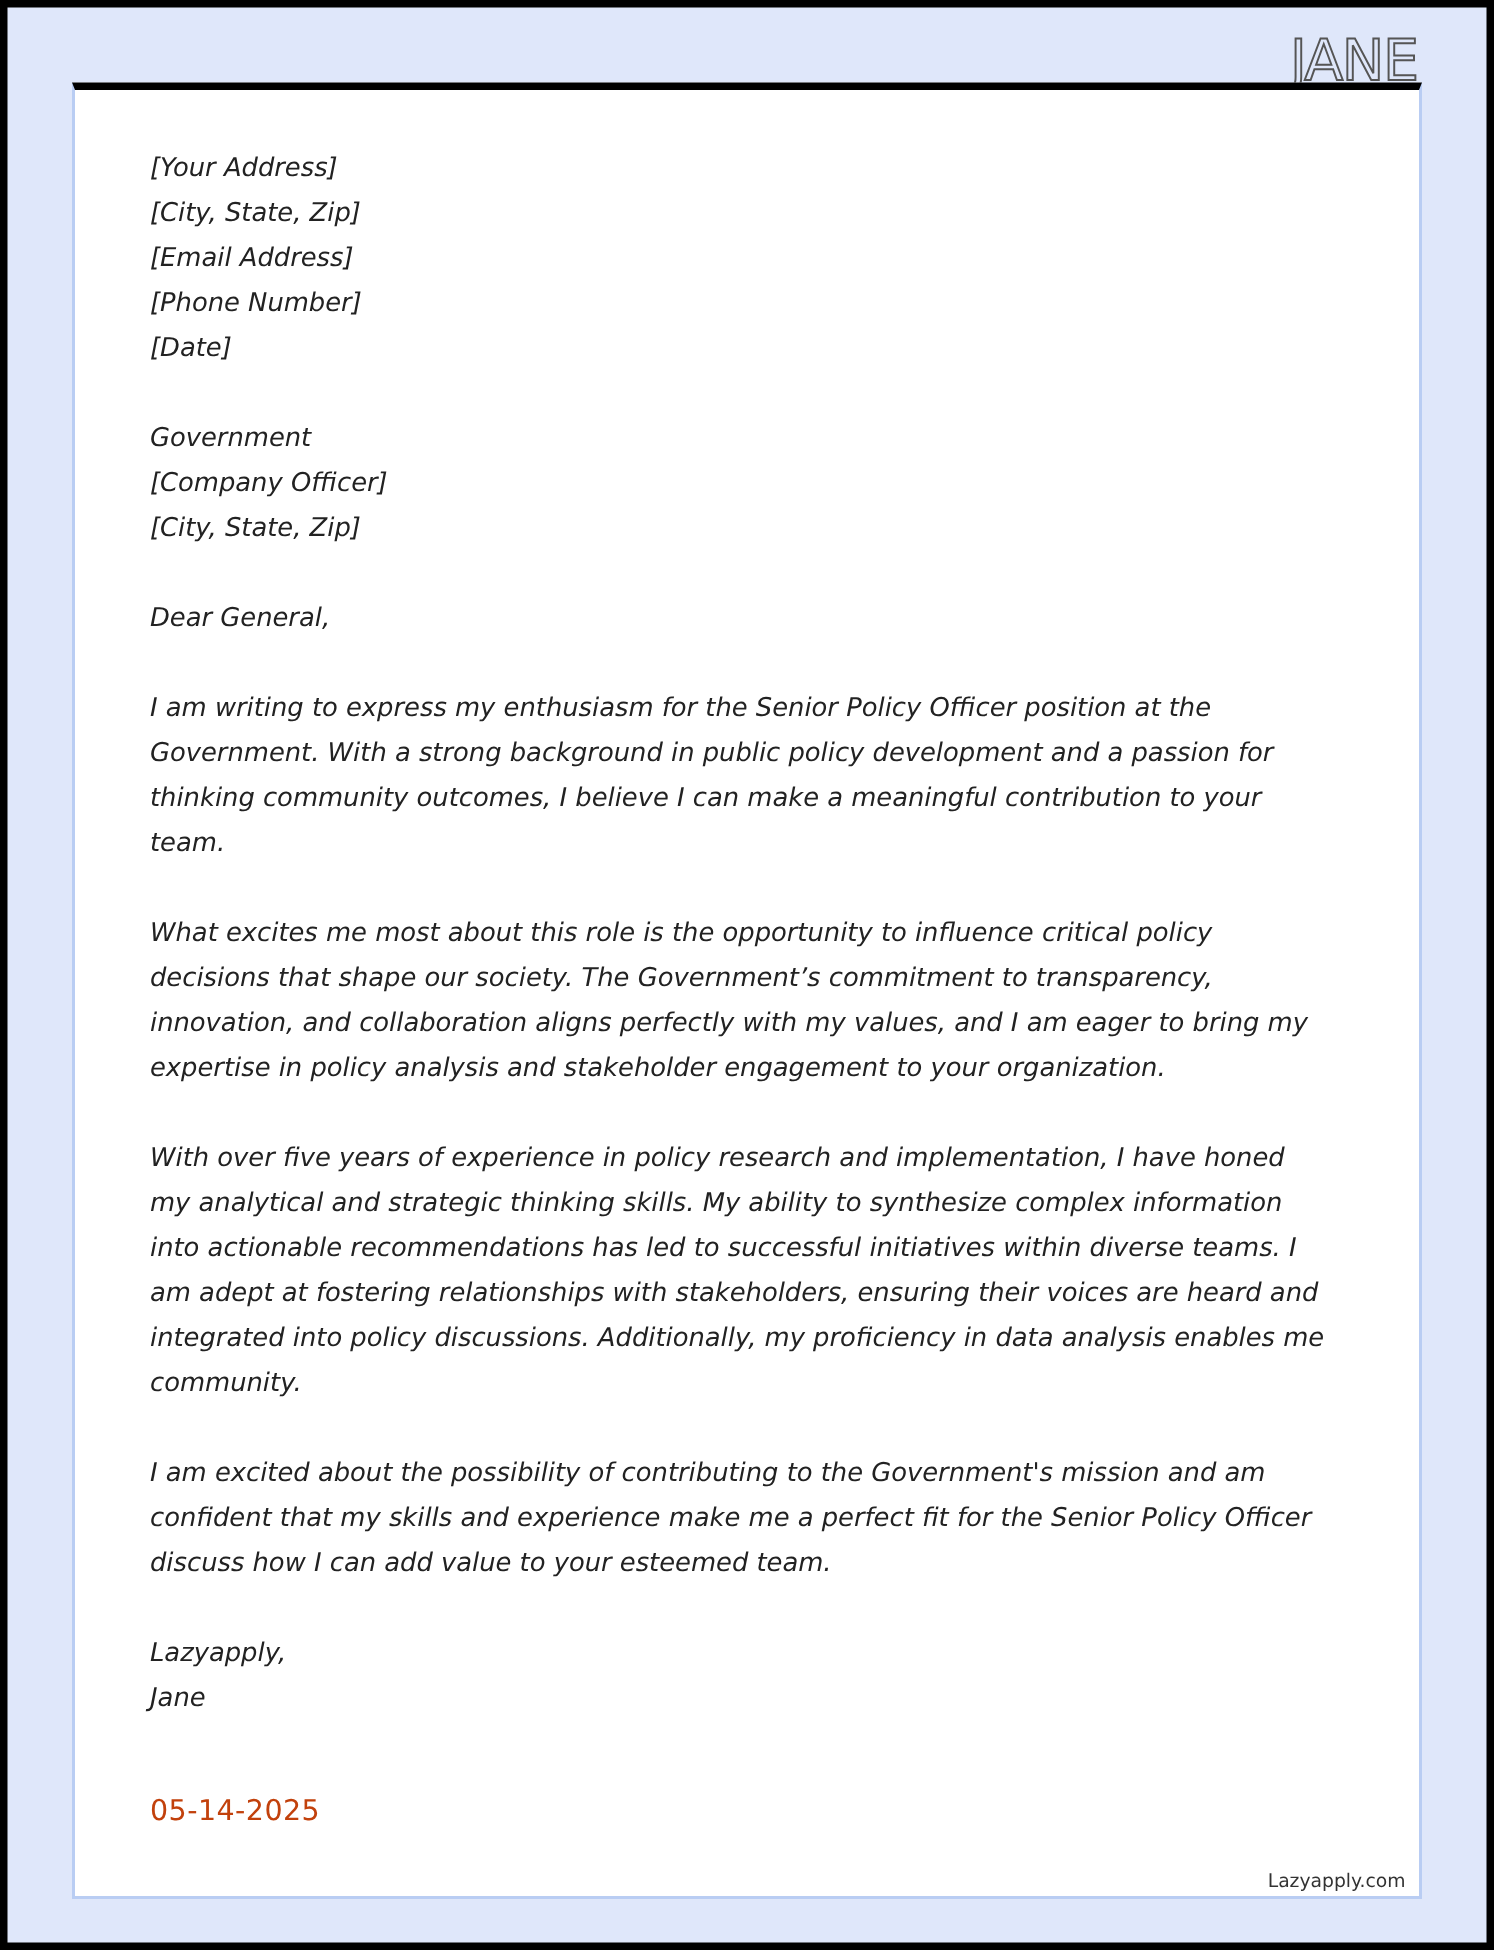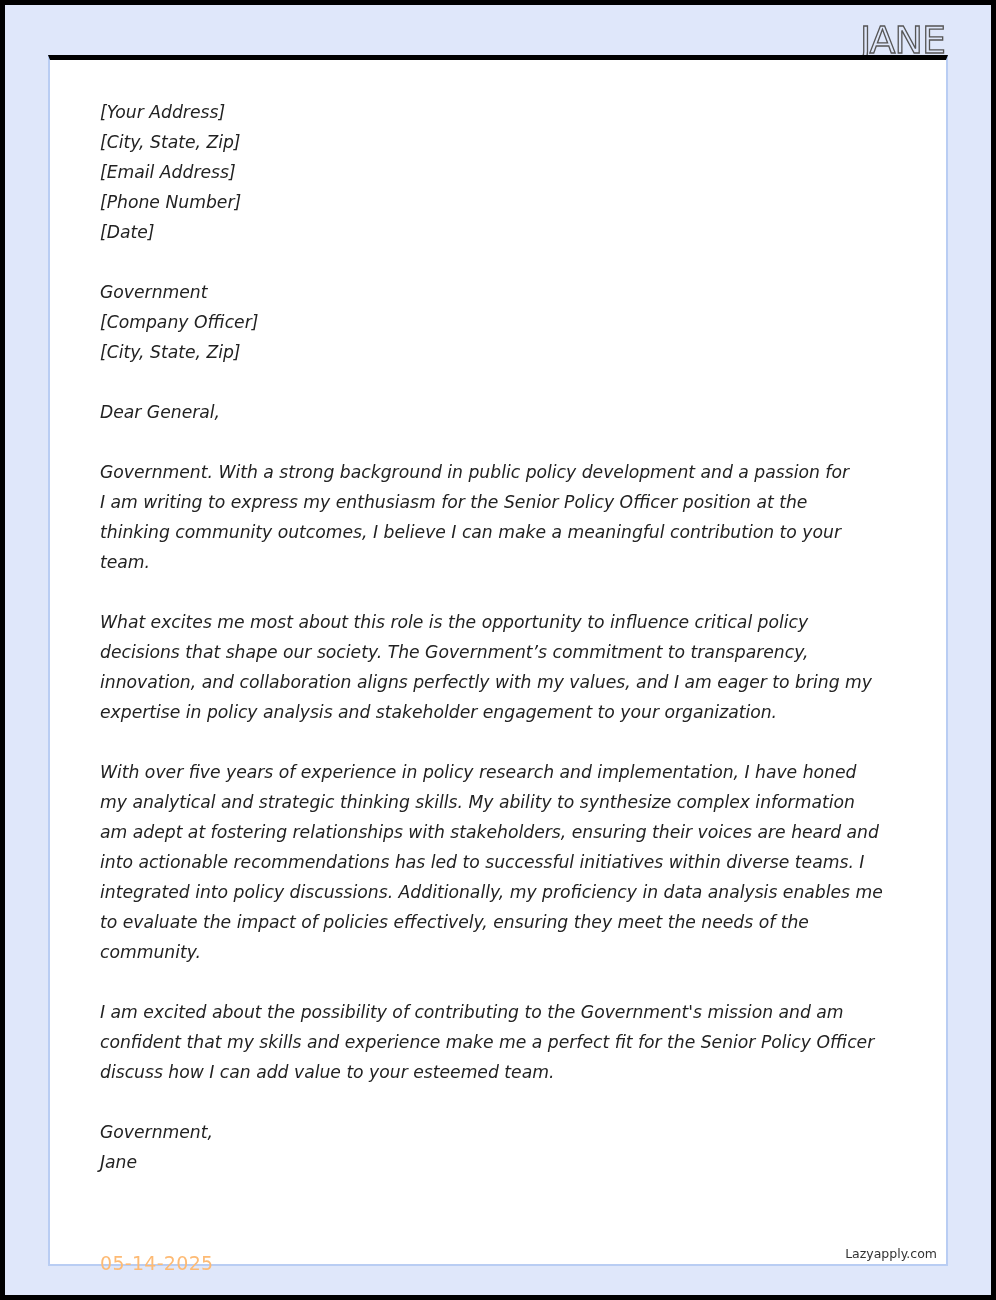--- a/index.html
+++ b/index.html
@@ -64,24 +64,24 @@
     }
     .block {
       margin-bottom: 30px;
     }
     .block:last-child {
       margin-bottom: 0;
     }
     .footer-date {
       position: absolute;
       left: 100px;
-      top: 1248px;
+      top: 1192px;
       font-size: 19px;
       line-height: 30px;
-      color: #fdba74;
+      color: #c2410c;
       letter-spacing: 0.3px;
     }
     .footer-site {
       position: absolute;
       right: 59px;
       top: 1245px;
       font-size: 12.5px;
       line-height: 18px;
       color: #333;
       text-align: center;
@@ -108,49 +108,48 @@
     <span class="line">Government</span>
     <span class="line">[Company Officer]</span>
     <span class="line">[City, State, Zip]</span>
   </div>
 
   <div class="block">
     <span class="line">Dear General,</span>
   </div>
 
   <div class="block">
+    <span class="line">I am writing to express my enthusiasm for the Senior Policy Officer position at the</span>
     <span class="line">Government. With a strong background in public policy development and a passion for</span>
-    <span class="line">I am writing to express my enthusiasm for the Senior Policy Officer position at the</span>
     <span class="line">thinking community outcomes, I believe I can make a meaningful contribution to your</span>
     <span class="line">team.</span>
   </div>
 
   <div class="block">
     <span class="line">What excites me most about this role is the opportunity to influence critical policy</span>
     <span class="line">decisions that shape our society. The Government’s commitment to transparency,</span>
     <span class="line">innovation, and collaboration aligns perfectly with my values, and I am eager to bring my</span>
     <span class="line">expertise in policy analysis and stakeholder engagement to your organization.</span>
   </div>
 
   <div class="block">
     <span class="line">With over five years of experience in policy research and implementation, I have honed</span>
     <span class="line">my analytical and strategic thinking skills. My ability to synthesize complex information</span>
+    <span class="line">into actionable recommendations has led to successful initiatives within diverse teams. I</span>
     <span class="line">am adept at fostering relationships with stakeholders, ensuring their voices are heard and</span>
-    <span class="line">into actionable recommendations has led to successful initiatives within diverse teams. I</span>
     <span class="line">integrated into policy discussions. Additionally, my proficiency in data analysis enables me</span>
-    <span class="line">to evaluate the impact of policies effectively, ensuring they meet the needs of the</span>
     <span class="line">community.</span>
   </div>
 
   <div class="block">
     <span class="line">I am excited about the possibility of contributing to the Government's mission and am</span>
     <span class="line">confident that my skills and experience make me a perfect fit for the Senior Policy Officer</span>
     <span class="line">discuss how I can add value to your esteemed team.</span>
   </div>
 
   <div class="block">
-    <span class="line">Government,</span>
+    <span class="line">Lazyapply,</span>
     <span class="line">Jane</span>
   </div>
 </div>
 
 <div class="footer-date">05-14-2025</div>
 <div class="footer-site">Lazyapply.com</div>
 
 </body></html>

